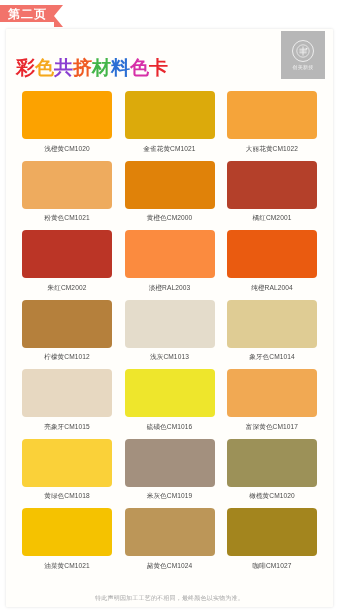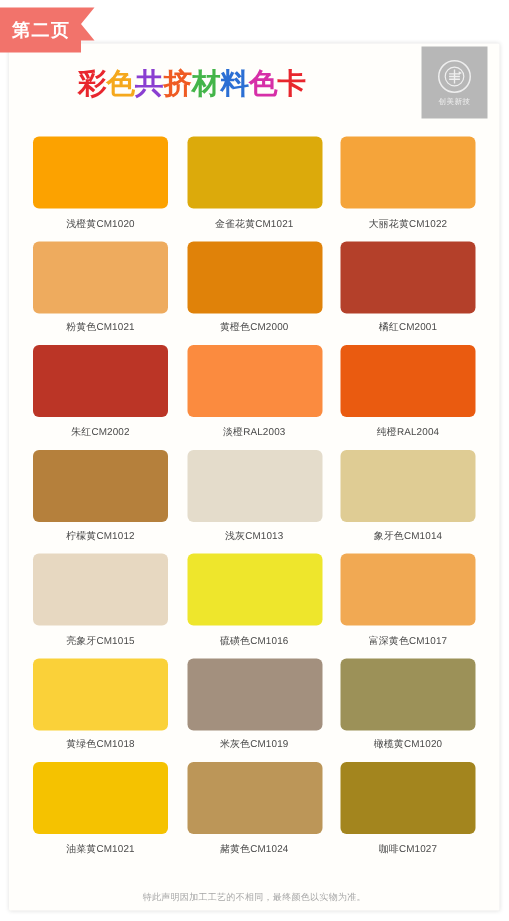--- a/index.html
+++ b/index.html
@@ -13,21 +13,21 @@
     overflow: hidden;
     font-family: "Liberation Sans", "DejaVu Sans", sans-serif;
     position: relative;
   }
 
   
   .page-badge-wrap {
     position: absolute;
     top: 5px;
     left: 0;
-    height: 30px;
+    height: 17px;
     display: flex;
     align-items: stretch;
     z-index: 5;
   }
   .page-badge {
     background: #f2736b;
     color: #ffffff;
     font-size: 12px;
     font-weight: bold;
     letter-spacing: 1px;
@@ -58,22 +58,21 @@
   }
 
   
   .header {
     position: relative;
     height: 62px;
   }
   .title-block {
     position: absolute;
     left: 10px;
-    top: 18px;
-    margin-left: 36px;
+    top: 29px;
   }
   .title-cn {
     font-size: 19px;
     font-weight: bold;
     letter-spacing: 0px;
     line-height: 1;
     white-space: nowrap;
   }
   .title-cn span { display: inline-block; }
   .title-en {

